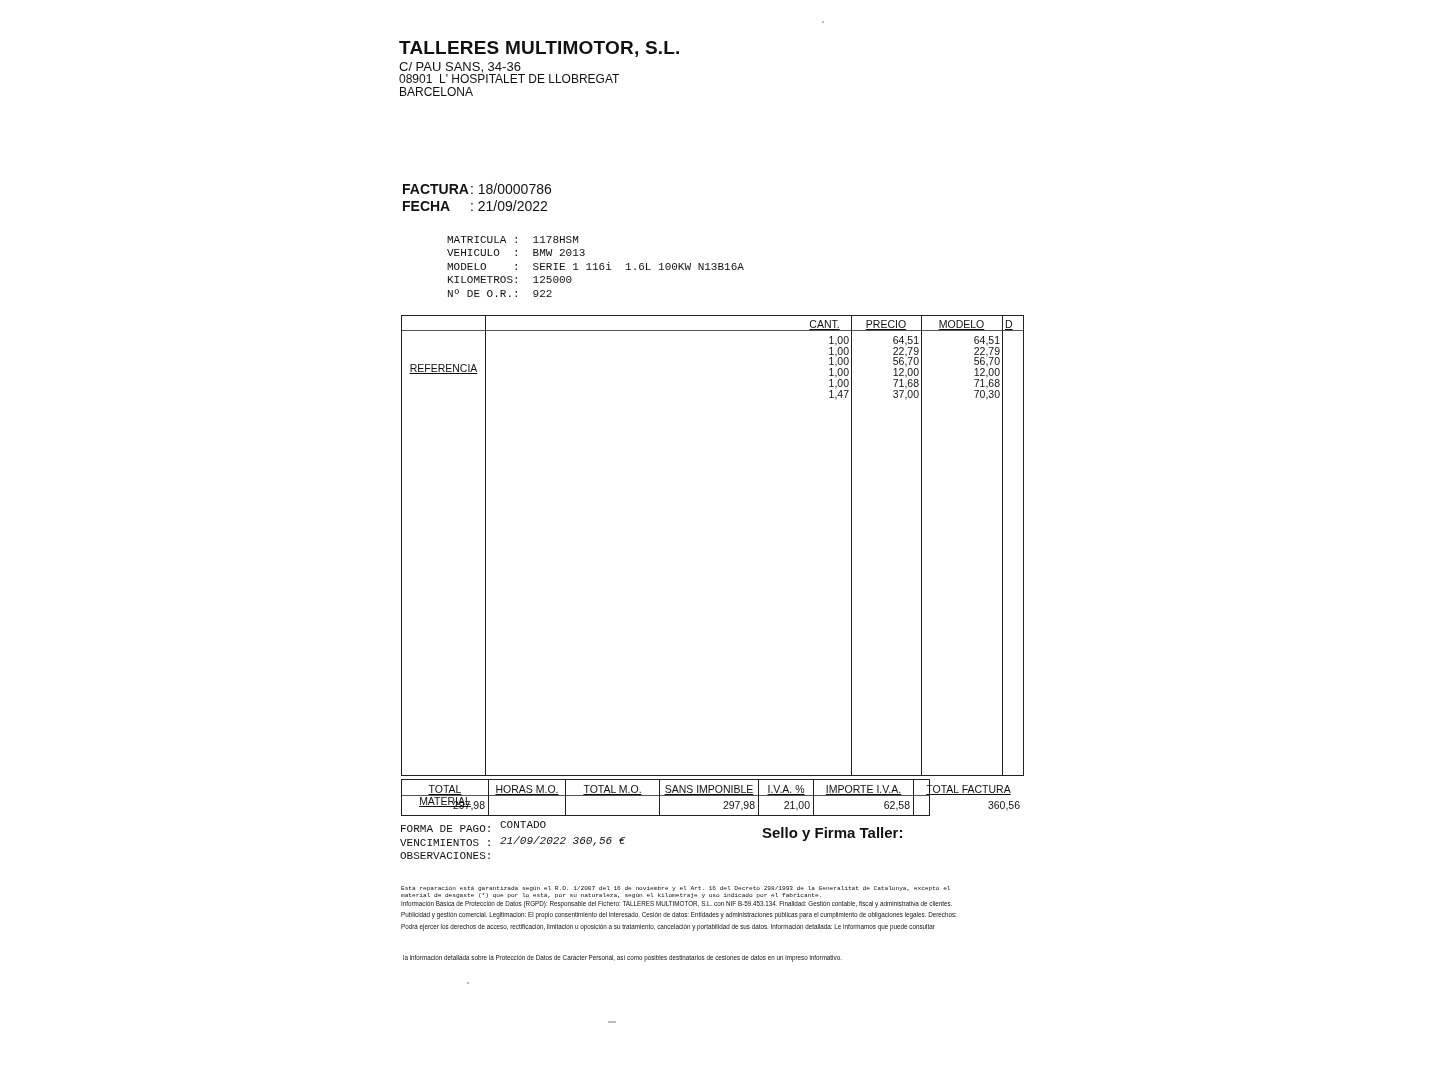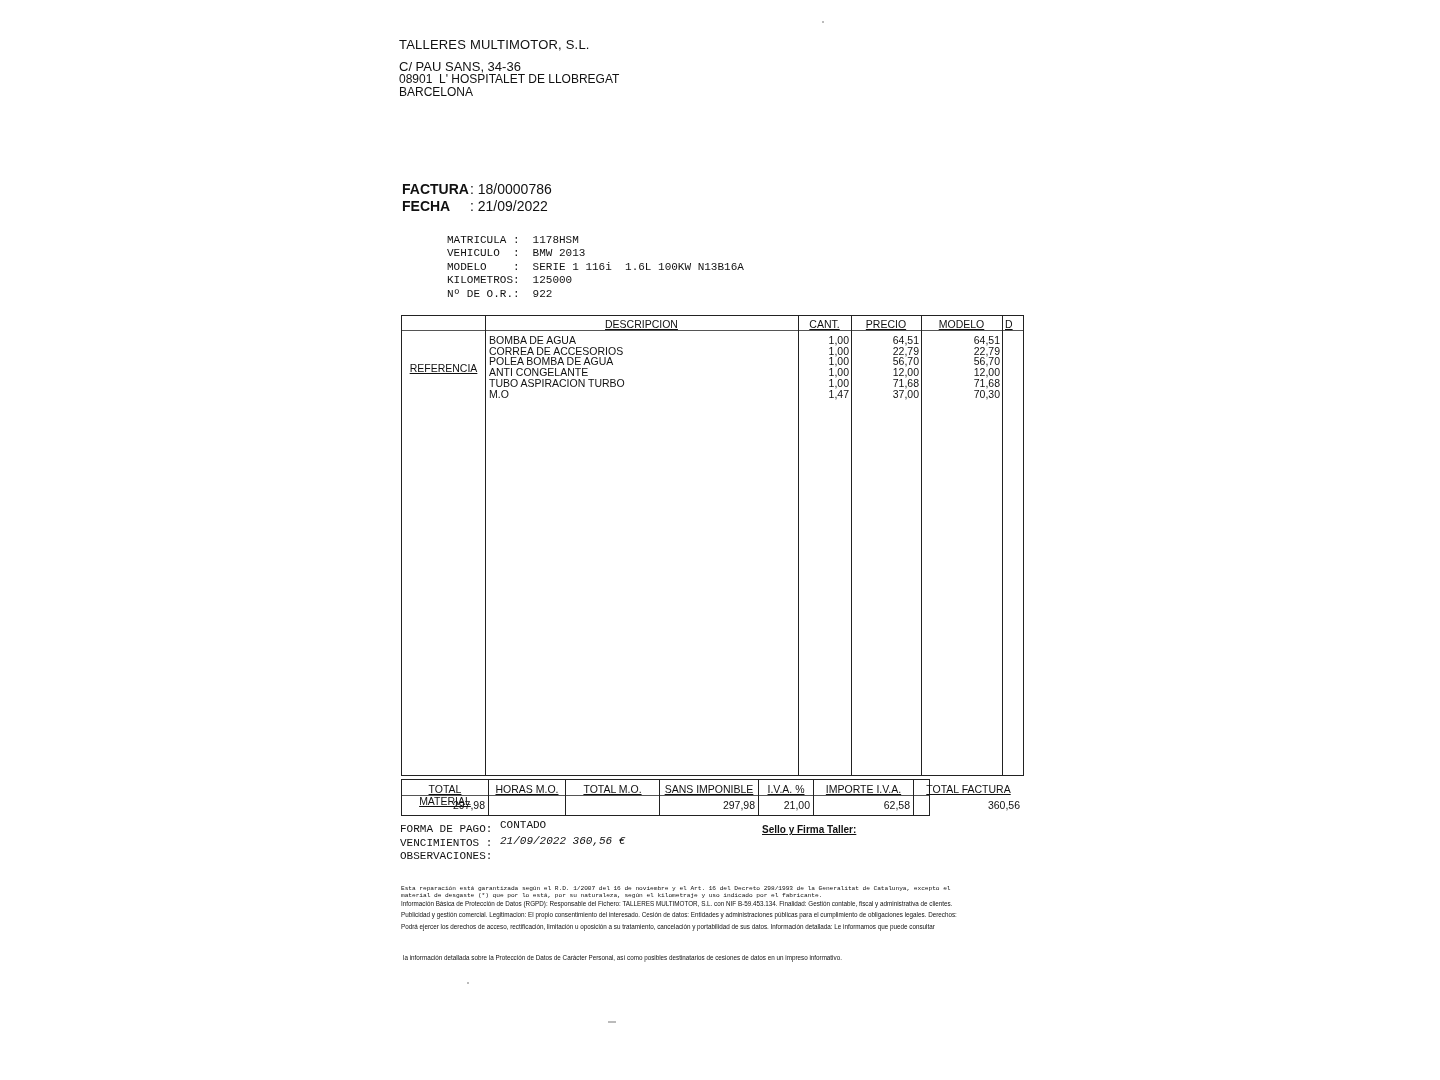--- a/index.html
+++ b/index.html
@@ -1,21 +1,21 @@
 <!DOCTYPE html>
 <html><head>
 <meta charset="utf-8">
 <style>
   html, body { margin: 0; padding: 0; }
   body {
     width: 1440px; height: 1080px; background: #ffffff; position: relative;
     overflow: hidden; color: #111; font-family: "Liberation Sans", sans-serif;
   }
   .abs { position: absolute; }
-  .company-name { left: 399px; top: 37px; font-size: 13px; font-weight: normal; letter-spacing: 0.2px; }
+  .company-name { left: 399px; top: 37px; font-size: 19px; font-weight: bold; letter-spacing: 0.2px; }
   .addr { left: 399px; font-size: 12px; line-height: 12px; }
   .addr1 { top: 61px; font-size: 13px; }
   .addr2 { top: 73px; }
   .addr3 { top: 86px; }
 
   .inv-label { left: 402px; font-size: 14px; font-weight: bold; text-align: center; }
   .inv-value { left: 470px; font-size: 14px; }
   .inv-row1 { top: 181px; }
   .inv-row2 { top: 198px; }
 
@@ -36,21 +36,21 @@
   .tot-table { left: 401px; top: 779px; width: 529px; height: 37px; border: 1px solid #222; box-sizing: border-box; }
   .tcol { position: absolute; top: 0; height: 100%; border-right: 1px solid #222; box-sizing: border-box; }
   .tcol:last-child { border-right: none; }
   .thdr { position: absolute; top: 3px; left: 0; right: 0; text-align: center; font-size: 10.5px; text-decoration: underline; }
   .tval { position: absolute; top: 19px; right: 3px; font-size: 10.5px; }
   .tline { position: absolute; left: 0; right: 0; top: 15px; border-top: 1px solid #555; }
 
   .pay { left: 400px; top: 823px; }
   .pay .row { white-space: pre; height: 13.5px; }
   .pay .lab { display: inline-block; width: 100px; }
-  .sello { left: 762px; top: 824px; font-size: 10px; font-weight: bold; text-decoration: underline; }
+  .sello { left: 762px; top: 824px; font-size: 15px; font-weight: bold; }
 
   .legal { left: 401px; top: 885px; width: 630px; }
   .legal .m { font-family: "Liberation Mono", monospace; font-size: 6.2px; line-height: 7px; white-space: nowrap; letter-spacing: -0.05px; }
   .legal .s { font-size: 6.3px; line-height: 12.2px; white-space: nowrap; }
   .legal2 { left: 403px; top: 954px; font-size: 6.3px; white-space: nowrap; }
   .speck { width: 2px; height: 2px; background: #bbb; }
 </style>
 </head>
 <body>
 
@@ -72,29 +72,20 @@
   <div class="row"><span class="lab">Nº DE O.R.:</span> <span>922</span></div>
 </div>
 
 <div class="abs main-table">
   <div class="hdr-line"></div>
 
   <div class="col" style="left:0;width:83px;">
     <div class="hdr" style="left:0;right:0;margin-top:44px;">REFERENCIA</div>
   </div>
 
-  <div class="col" style="left:83px;width:313px;">
-    <div class="hdr" style="left:0;right:0;">DESCRIPCION</div>
-    <div class="cell" style="left:4px;top:19px;">BOMBA DE AGUA</div>
-    <div class="cell" style="left:4px;top:29.7px;">CORREA DE ACCESORIOS</div>
-    <div class="cell" style="left:4px;top:40.4px;">POLEA BOMBA DE AGUA</div>
-    <div class="cell" style="left:4px;top:51.1px;">ANTI CONGELANTE</div>
-    <div class="cell" style="left:4px;top:61.8px;">TUBO ASPIRACION TURBO</div>
-    <div class="cell" style="left:4px;top:72.5px;">M.O</div>
-  </div>
 
   <div class="col" style="left:396px;width:53px;">
     <div class="hdr" style="left:0;right:0;">CANT.</div>
     <div class="cell num" style="right:2px;top:19px;">1,00</div>
     <div class="cell num" style="right:2px;top:29.7px;">1,00</div>
     <div class="cell num" style="right:2px;top:40.4px;">1,00</div>
     <div class="cell num" style="right:2px;top:51.1px;">1,00</div>
     <div class="cell num" style="right:2px;top:61.8px;">1,00</div>
     <div class="cell num" style="right:2px;top:72.5px;">1,47</div>
   </div>

